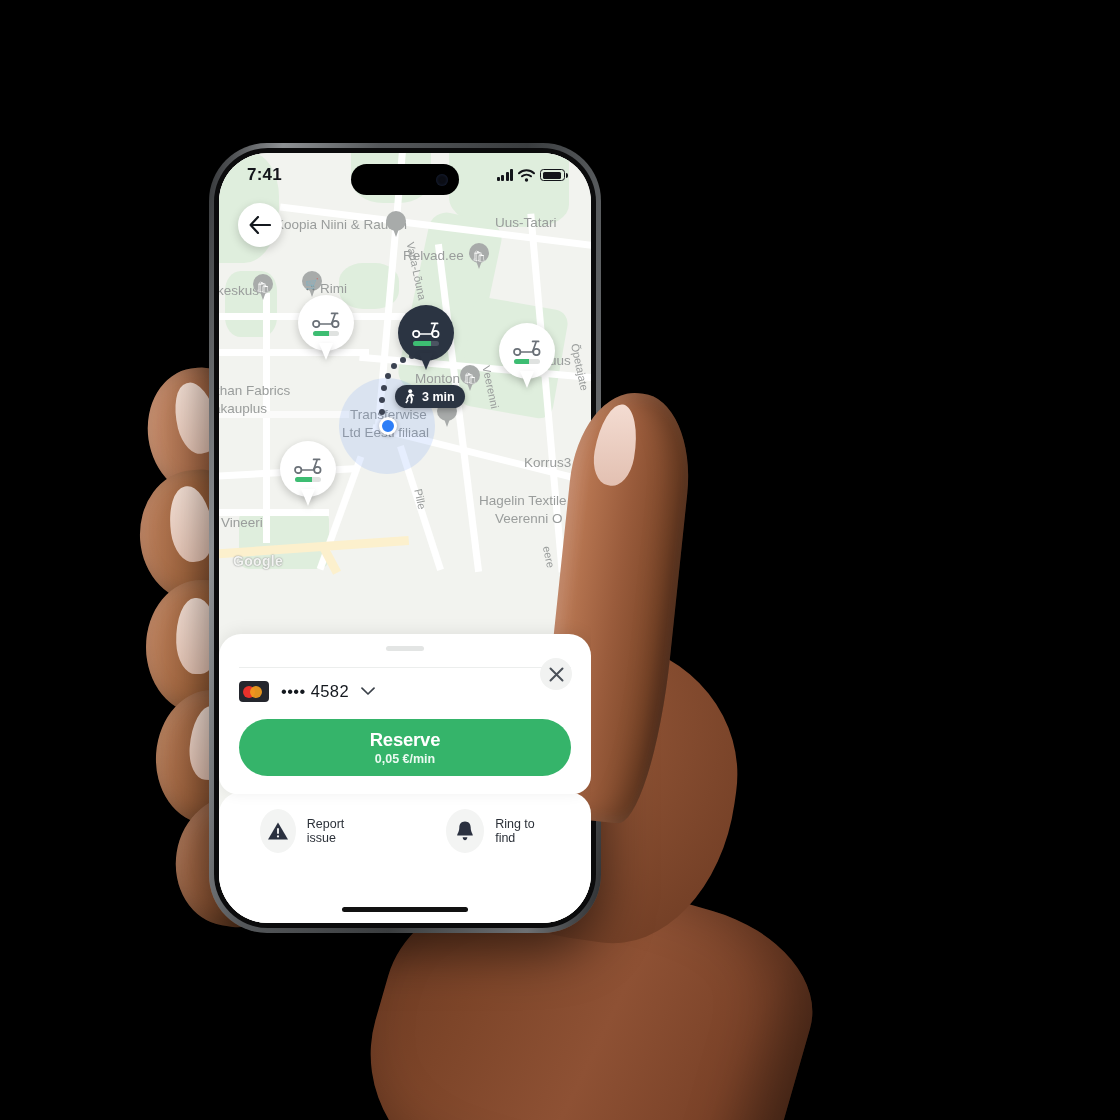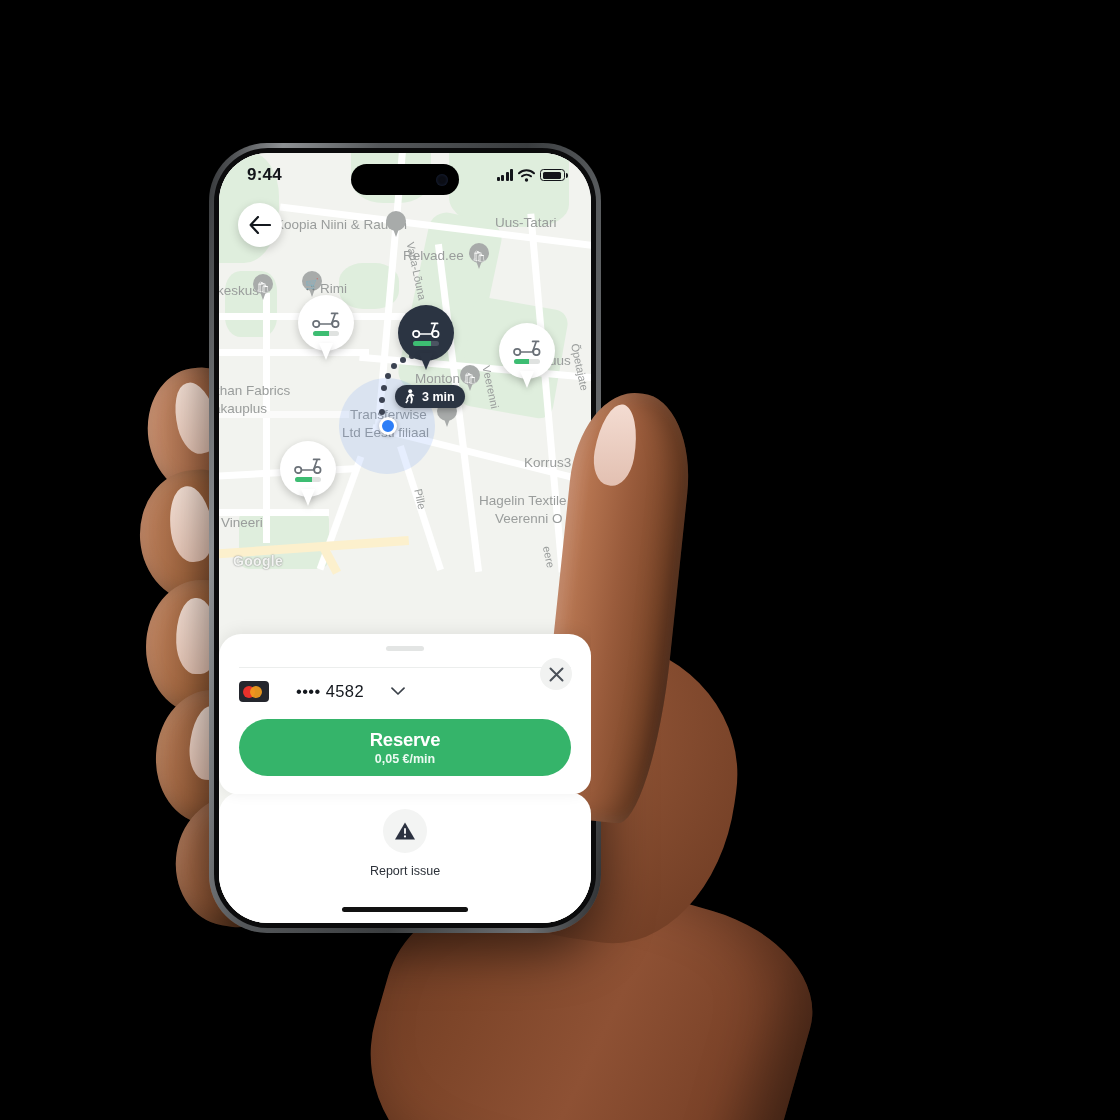--- a/index.html
+++ b/index.html
@@ -182,39 +182,39 @@
   .headtitle { font-size:22.5px; font-weight:800; color:#14181e; letter-spacing:-.4px; }
   .closebtn { position:absolute; right:19px; top:24px; width:32px; height:32px;
     border-radius:50%; background:#f1f2f1; display:flex; align-items:center;
     justify-content:center; }
   .subline { margin-top:13px; display:flex; align-items:center; gap:7px;
     font-size:15px; color:#2a2f36; }
   .infoi { width:15px; height:15px; border-radius:50%; background:#70767e;
     color:#fff; font-size:10.5px; font-weight:700; display:flex;
     align-items:center; justify-content:center; font-style:italic; }
   .divider { height:1px; background:#eceeed; margin:16px 0 13px; }
-  .payrow { display:flex; align-items:center; gap:27px; }
+  .payrow { display:flex; align-items:center; gap:12px; }
   .cardchip { width:30px; height:21px; border-radius:4px; background:#24262d;
     position:relative; flex:none; }
   .cardchip i { position:absolute; top:4.5px; width:12px; height:12px; border-radius:50%; }
   .cardchip .cl { left:4px; background:#e8312b; }
   .cardchip .cr { left:11px; background:#f29b1d; mix-blend-mode:normal; opacity:.92; }
   .cardnum { font-size:16.5px; color:#14181e; letter-spacing:.4px; }
   .reserve { margin-top:17px; height:57px; border-radius:29px; background:#35b46a;
     display:flex; flex-direction:column; align-items:center; justify-content:center;
     gap:1px; }
   .reserve .r1 { color:#fff; font-size:18.5px; font-weight:800; letter-spacing:-.2px; }
   .reserve .r2 { color:#eafaf1; font-size:12.5px; font-weight:600; }
 
   
   .actions { position:absolute; left:0; right:0; bottom:0; height:131px;
     background:#fff; border-radius:22px 22px 0 0; z-index:11;
     display:flex; align-items:flex-start; justify-content:space-around;
     padding-top:17px; }
-  .act { display:flex; flex-direction:column; align-items:center; gap:11px; width:104px; }
+  .act { display:flex; flex-direction:row; align-items:center; gap:11px; width:104px; }
   .act .circ { width:44px; height:44px; border-radius:50%; background:#f3f4f3;
     display:flex; align-items:center; justify-content:center; }
   .act .lbl { font-size:12.5px; color:#2c3139; }
   .homebar { position:absolute; left:50%; transform:translateX(-50%); bottom:11px;
     width:126px; height:5px; border-radius:3px; background:#111; z-index:14; }
 </style>
 </head>
 <body>
 
 <div id="stage">
@@ -399,21 +399,21 @@
         <div class="googlewm">Google</div>
       </div>
 
       <div class="backbtn">
         <svg width="22" height="18" viewBox="0 0 22 18">
           <path d="M9 1 L1.6 9 L9 17 M1.6 9 H21" stroke="#14181e" stroke-width="2.2" fill="none" stroke-linecap="round" stroke-linejoin="round"></path>
         </svg>
       </div>
 
       <div class="statusbar">
-        <div class="sb-time">9:44</div>
+        <div class="sb-time">7:41</div>
         <div class="sb-right">
           <div class="bars">
             <i style="height:4px"></i>
                 <i style="height:6.5px"></i>
                 <i style="height:9px"></i>
                 <i style="height:12px"></i>
           </div>
           <svg width="17" height="13" viewBox="0 0 17 13">
             <path d="M1 4.2 A11 11 0 0 1 16 4.2" stroke="#13151a" stroke-width="2" fill="none" stroke-linecap="round"></path>
             <path d="M4 7.3 A7 7 0 0 1 13 7.3" stroke="#13151a" stroke-width="2" fill="none" stroke-linecap="round"></path>
@@ -476,20 +476,29 @@
             <div class="act">
               <div class="circ">
                 <svg width="22" height="20" viewBox="0 0 22 20">
                   <path d="M11 1.6 L21 18.4 H1 Z" fill="#2b3140"></path>
                   <rect x="10.1" y="7" width="1.8" height="6" rx=".9" fill="#fff"></rect>
                   <circle cx="11" cy="15.4" r="1.1" fill="#fff"></circle>
                 </svg>
               </div>
               <div class="lbl">Report issue</div>
             </div>
+            <div class="act">
+              <div class="circ">
+                <svg width="20" height="22" viewBox="0 0 20 22">
+                  <path d="M10 1.5 C6 1.5 4.3 4.3 4.3 7.6 C4.3 12 2.2 13.6 2.2 15.6 H17.8 C17.8 13.6 15.7 12 15.7 7.6 C15.7 4.3 14 1.5 10 1.5 Z" fill="#2b3140"></path>
+                  <path d="M7.6 17.3 C7.9 19.2 8.9 20.3 10 20.3 C11.1 20.3 12.1 19.2 12.4 17.3 Z" fill="#2b3140"></path>
+                </svg>
+              </div>
+              <div class="lbl">Ring to find</div>
+            </div>
           </div>
       <div class="homebar"></div>
 
     </div>
    </div>
   </div>
 
   <div class="thumb"></div>
   <div class="thumbnail-plate"></div>
 </div>

